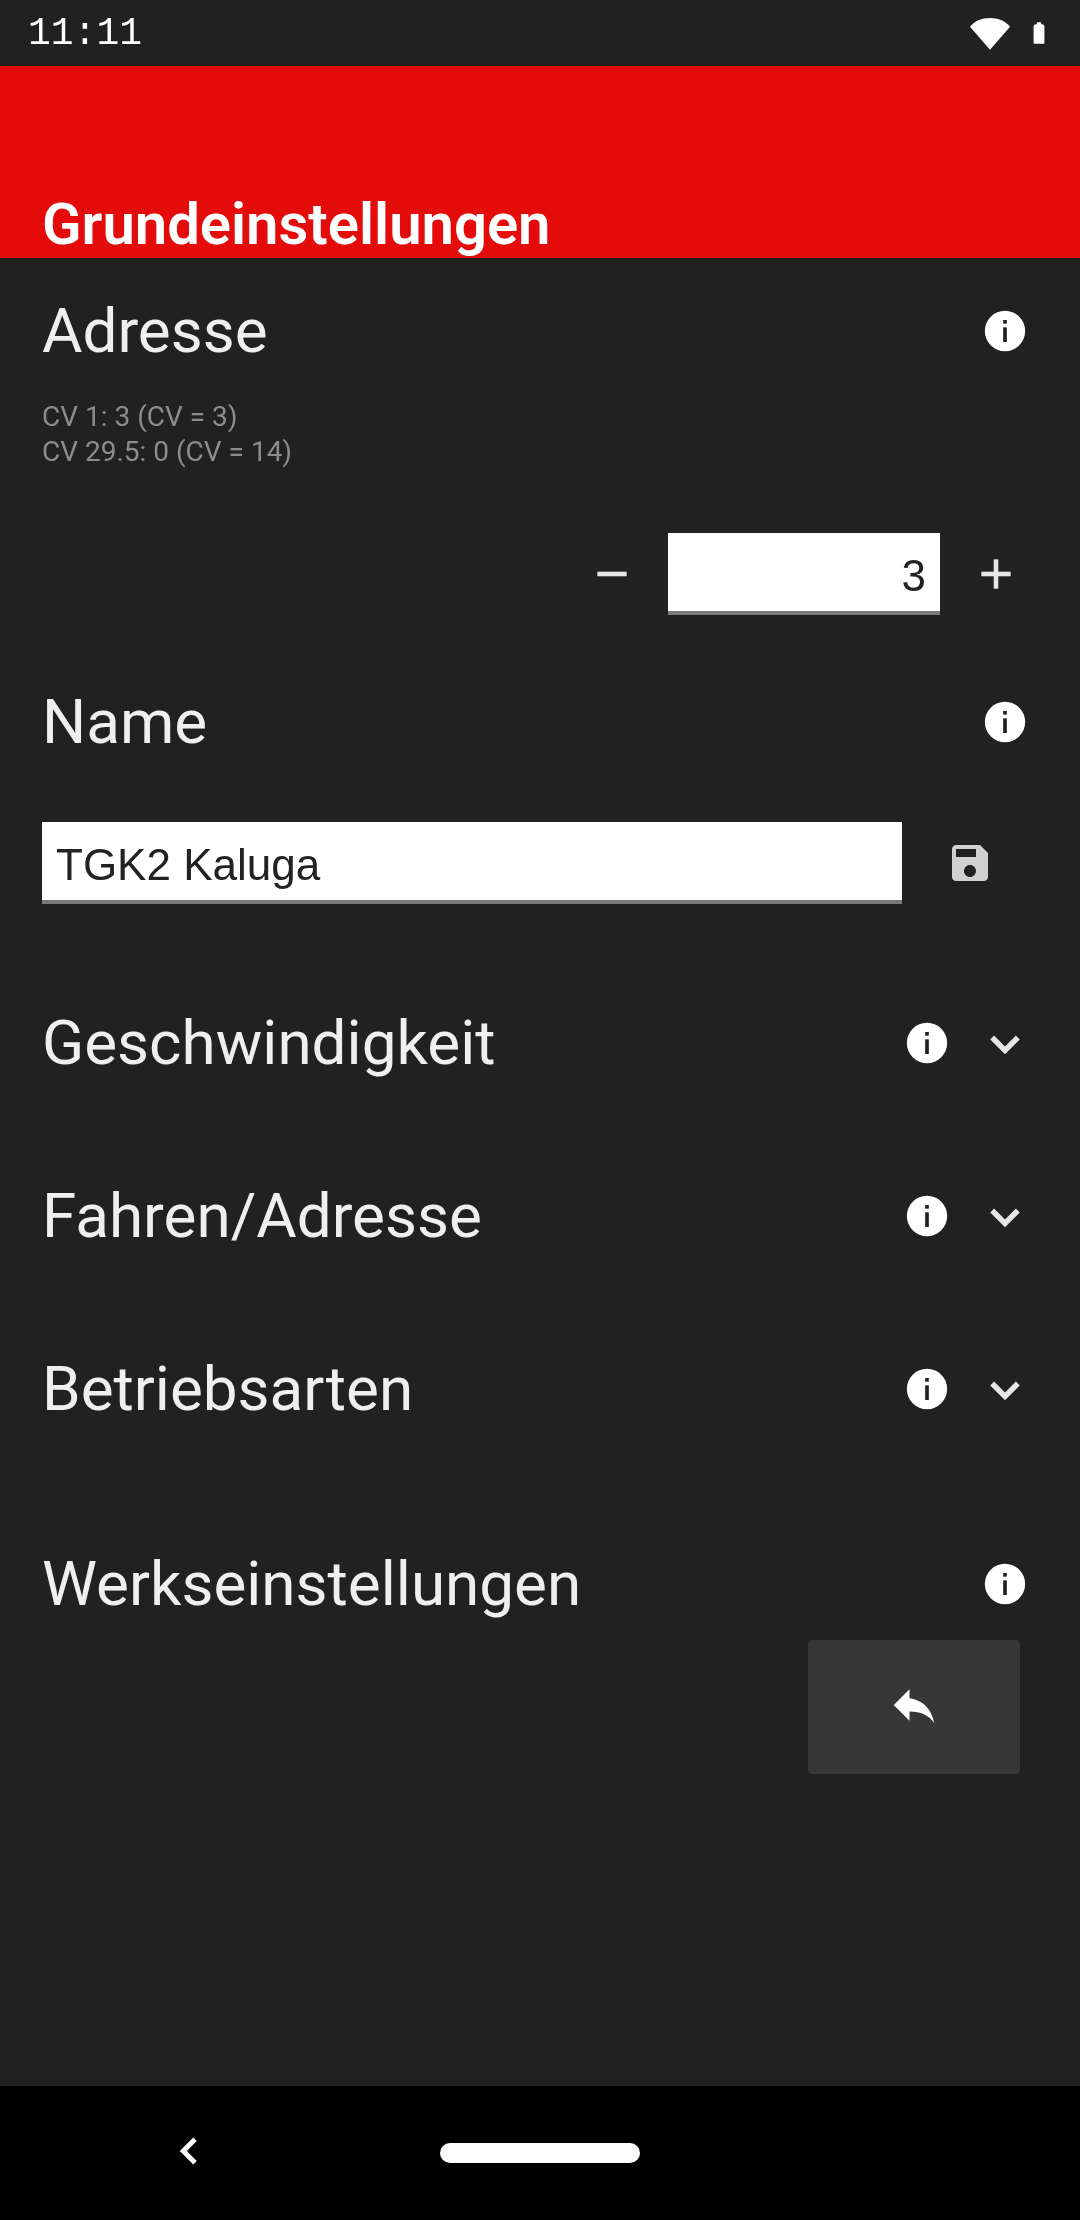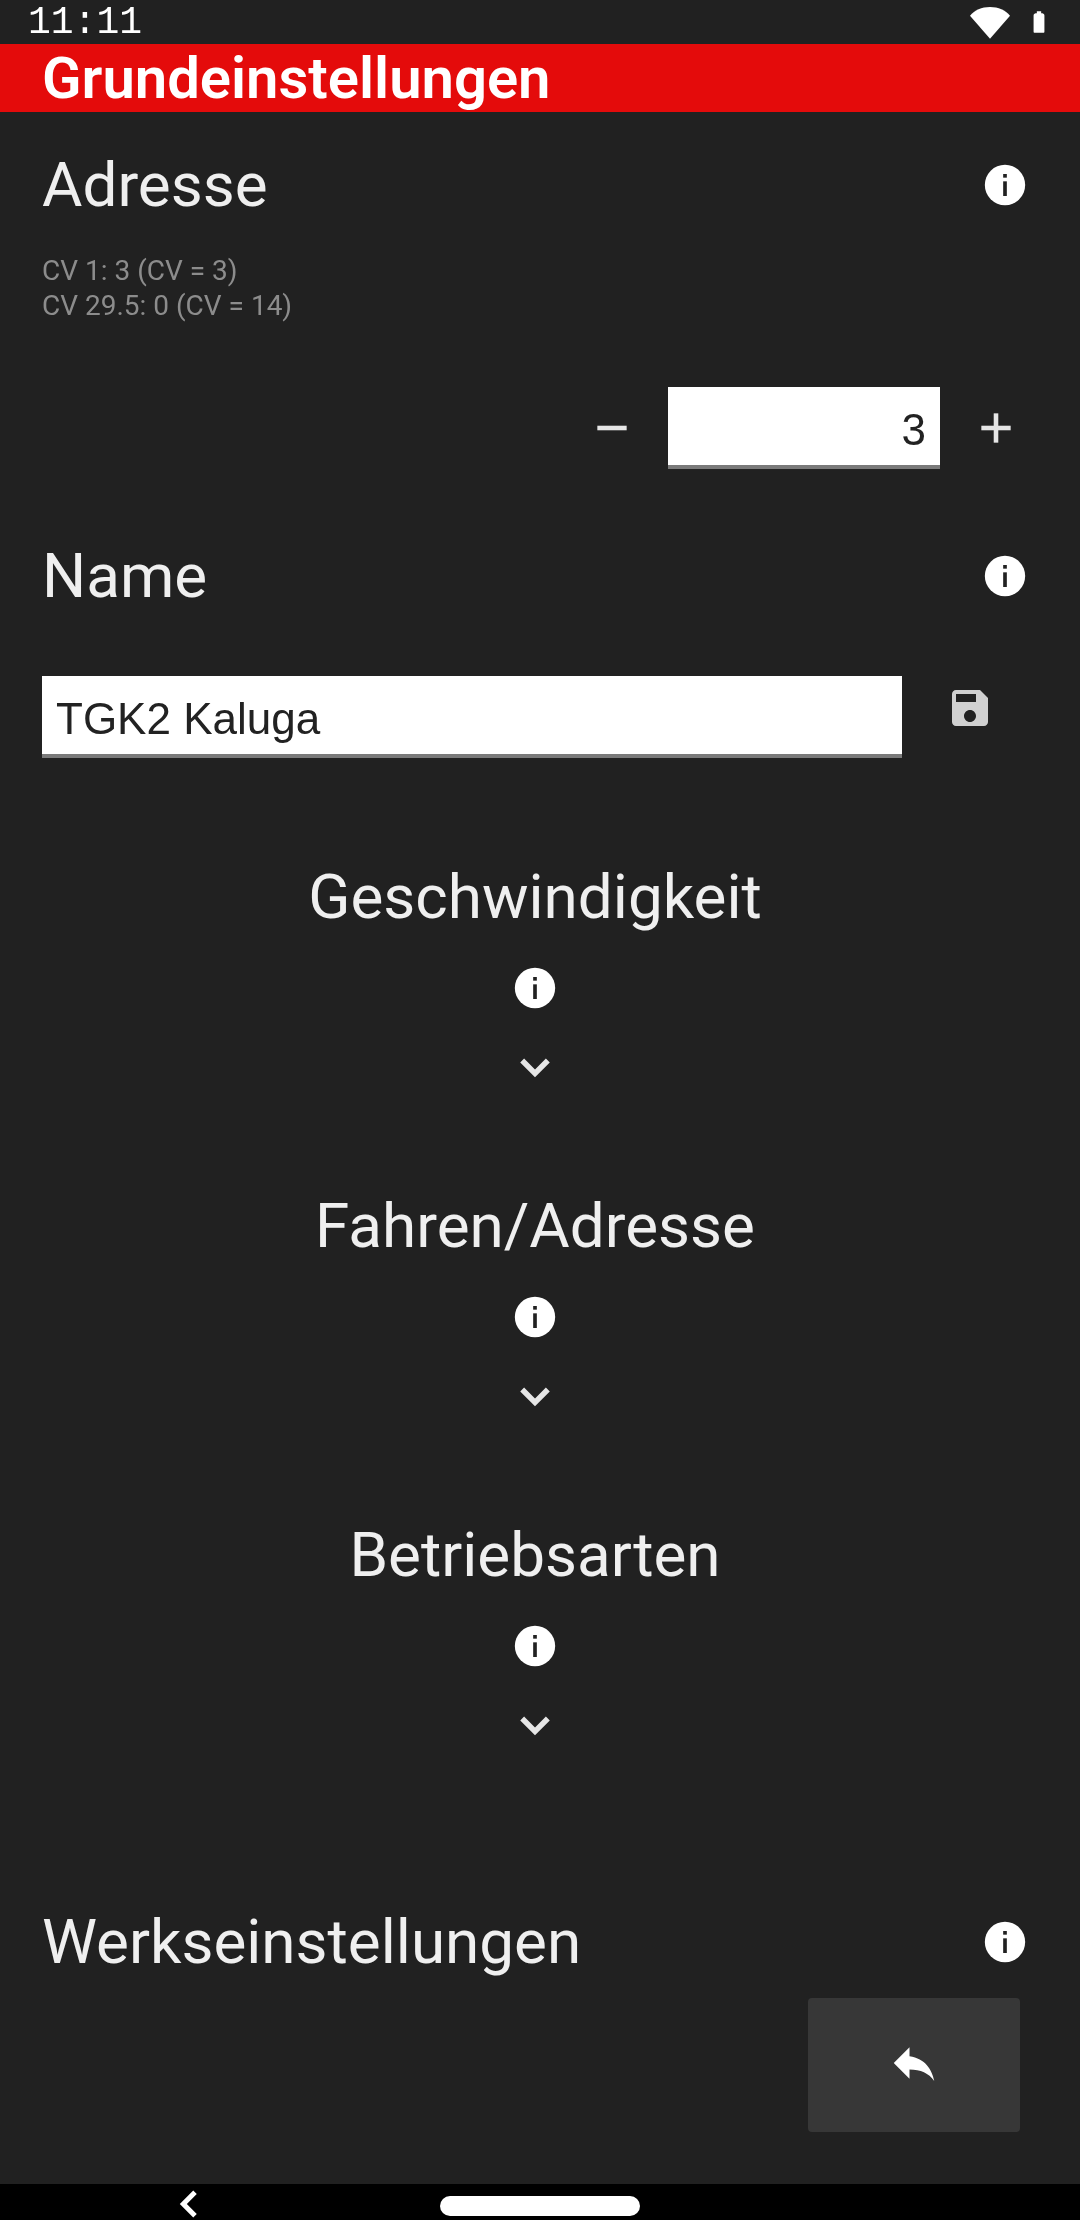--- a/index.html
+++ b/index.html
@@ -22,33 +22,33 @@
   .section-row { display: flex; align-items: center; justify-content: space-between; }
   .sub-text { color: #8c8c8c; font-size: 28px; line-height: 1.25; margin-top: 32px; white-space: pre-line; }
 
   .stepper-row { display: flex; align-items: center; justify-content: flex-end; gap: 24px; margin-top: 64px; }
   .stepper-btn { width: 64px; height: 64px; display: flex; align-items: center; justify-content: center; color: #e6e6e6; }
   .stepper-btn svg { width: 44px; height: 44px; }
   .stepper-input, .text-input { background: #fff; color: #222; border: none; font-size: 44px; padding: 18px 14px 10px 14px; border-bottom: 4px solid #7a7a7a; }
   .stepper-input { width: 272px; text-align: right; font-weight: 400; }
   .text-input { width: 860px; display: block; }
 
-  .name-row { display: flex; gap: 36px; margin-top: 64px; }
+  .name-row { display: flex; align-items: center; gap: 36px; margin-top: 64px; }
   .save-icon { width: 64px; height: 64px; display:flex; align-items:center; justify-content:center; color:#d0d0d0; }
   .save-icon svg { width: 48px; height: 48px; }
 
-  .exp-row { display: flex; align-items: center; gap: 32px; padding: 50px 0; flex-direction: column; }
+  .exp-row { display: flex; align-items: center; gap: 32px; padding: 50px 0; }
   .exp-row .section-title { flex: 1; }
 
   .info-icon, .chevron-icon { width: 46px; height: 46px; display: inline-flex; align-items:center; justify-content:center; }
   .info-icon svg { width: 44px; height: 44px; }
   .chevron-icon svg { width: 44px; height: 44px; color: #e6e6e6; }
 
   .section { margin-bottom: 52px; }
-  .werks-section { margin-top: 108px; }
+  .werks-section { margin-top: 72px; }
 
   .reset-btn { width: 212px; height: 134px; background: #373737; display: flex; align-items: center; justify-content: center; border-radius: 4px; margin-top: 20px; float: right; margin-right: 8px; }
   .reset-btn svg { width: 54px; height: 54px; color: #fff; }
 
   
   .nav-bar { height: 134px; background: #000; display: flex; align-items: center; justify-content: space-between; padding: 0 170px; }
   .nav-back svg { width: 40px; height: 40px; color: #fff; }
   .nav-home { width: 200px; height: 20px; background: #fff; border-radius: 10px; }
   .nav-spacer { width: 40px; height: 40px; }
 </style>

